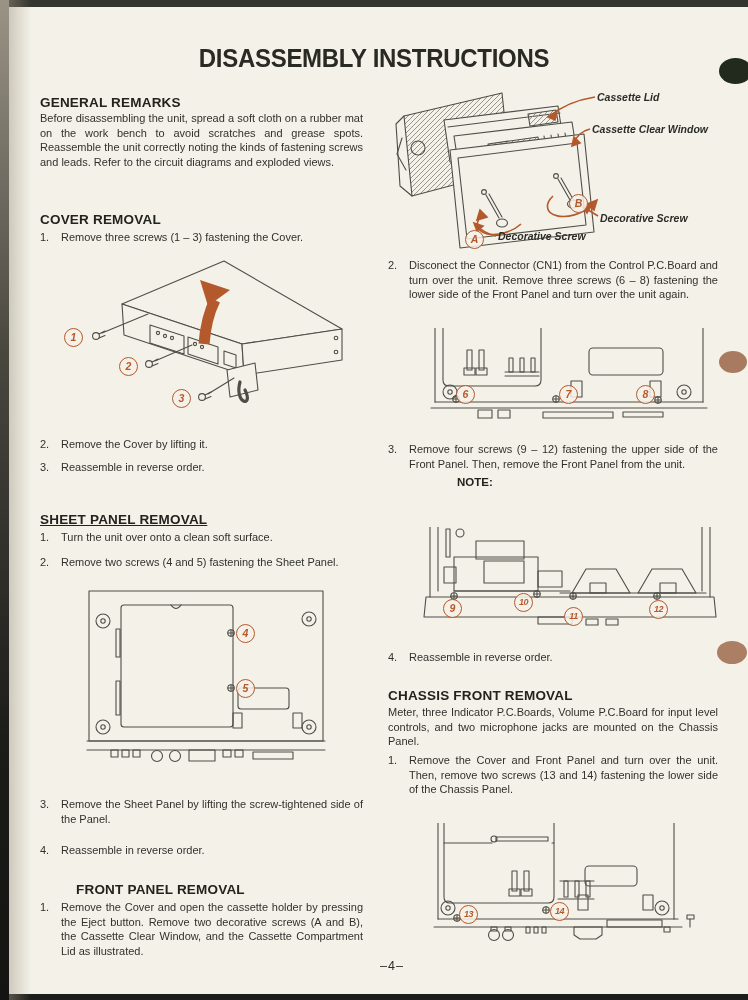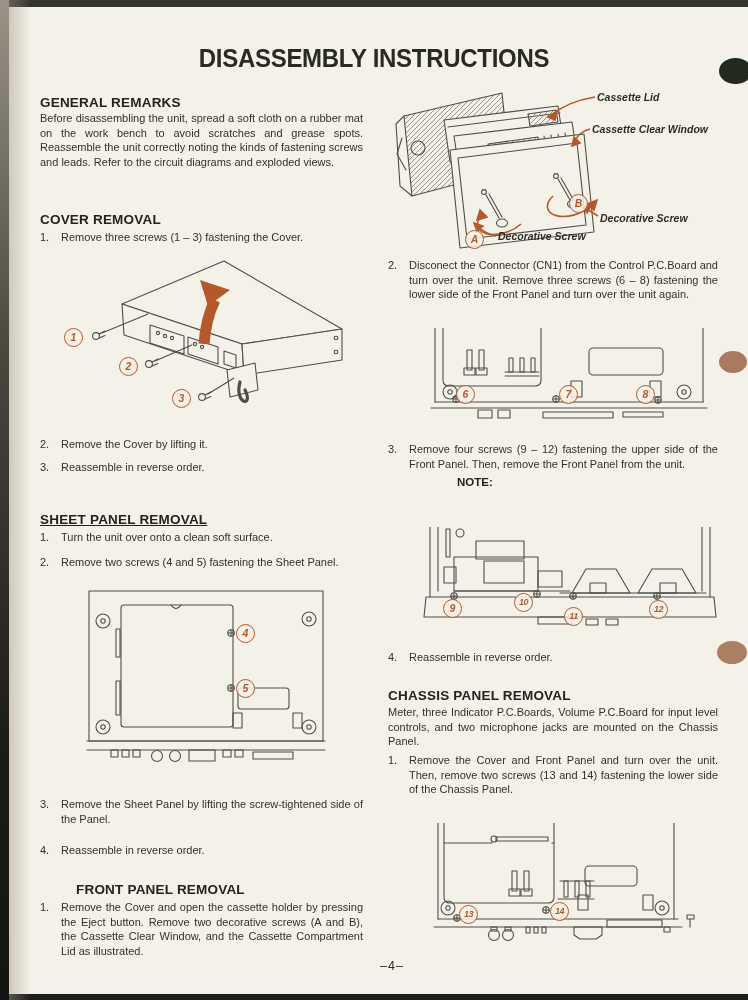--- a/index.html
+++ b/index.html
@@ -348,21 +348,21 @@
     <span class="badge wide" style="left:94px;top:66px;">10</span>
     <span class="badge wide" style="left:144px;top:72px;margin-top:8px;">11</span>
     <span class="badge wide" style="left:229px;top:73px;">12</span>
   </div>
 
   <div class="abs step" style="left:388px;top:650px;width:330px;">
     <span class="sn">4.</span>
     <span class="st">Reassemble in reverse order.</span>
   </div>
 
-  <div class="abs h2" style="left:388px;top:688px;">CHASSIS PANEL REMOVAL</div>
+  <div class="abs h2" style="left:388px;top:688px;">CHASSIS FRONT REMOVAL</div>
   <div class="abs body-text" style="left:388px;top:705px;width:330px;">Meter, three Indicator P.C.Boards, Volume P.C.Board for input level controls, and two microphone jacks are mounted on the Chassis Panel.</div>
   <div class="abs step" style="left:388px;top:753px;width:330px;">
     <span class="sn">1.</span>
     <span class="st">Remove the Cover and Front Panel and turn over the unit. Then, remove two screws (13 and 14) fastening the lower side of the Chassis Panel.</span>
   </div>
 
   <div class="diagram" style="left:428px;top:823px;width:292px;height:124px;">
     <svg width="292" height="124" viewBox="0 0 292 124">
       <g class="lineart">
         <path d="M10,0 V96 M246,0 V96"></path>

